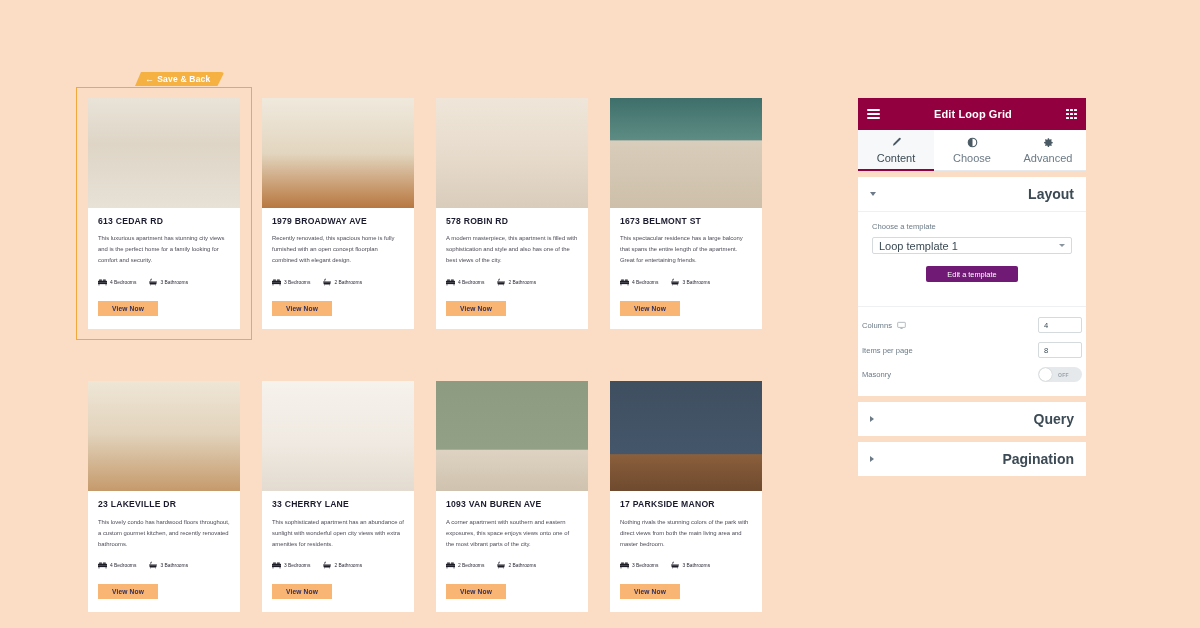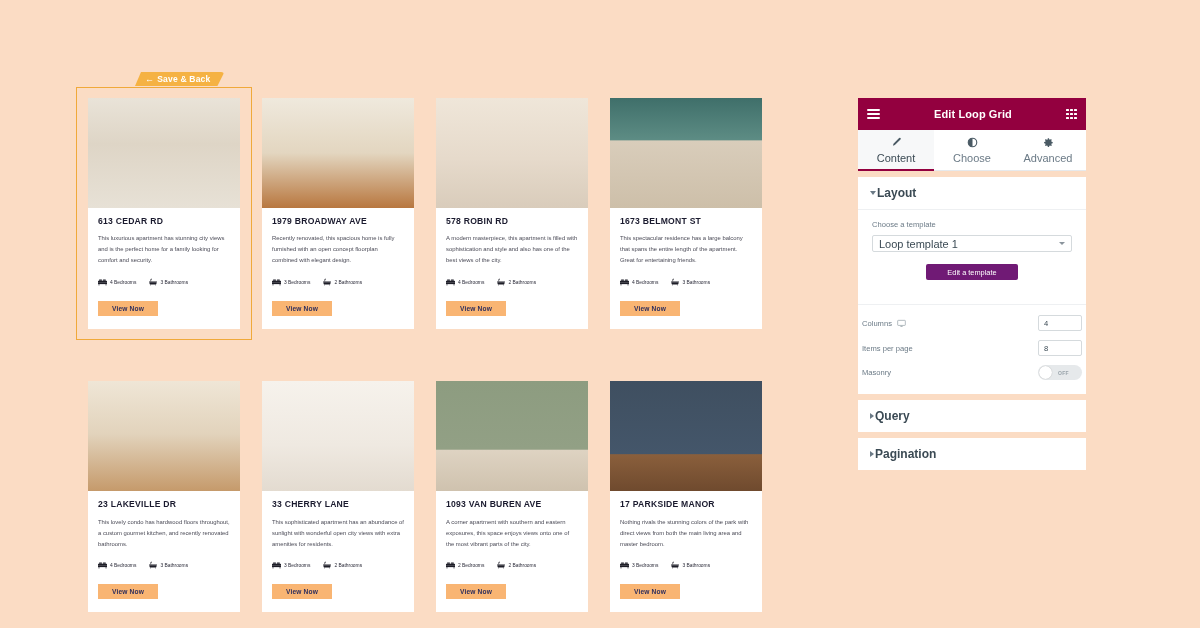--- a/index.html
+++ b/index.html
@@ -80,22 +80,22 @@
     color:#6b7a86;font-size:11px;position:relative;background:#fff;
   }
   .tab.active{background:#F7F8F9;color:#3b4a54;}
   .tab.active::after{
     content:"";position:absolute;left:0;right:0;bottom:-1px;height:2px;background:#93003F;
   }
   .tab svg{display:block;margin:0 auto 4px;}
 
   .sec{background:#fff;margin-top:6px;}
   .sec-head{
-    display:flex;align-items:center;gap:1px;
-    padding:9px 12px;font-size:12px;font-weight:700;color:#3b4a54;cursor:pointer;
+    display:flex;align-items:center;gap:14px;
+    padding:9px 12px;font-size:14px;font-weight:700;color:#3b4a54;cursor:pointer;justify-content:space-between;
   }
   .caret{width:0;height:0;}
   .caret.down{border-left:3.2px solid transparent;border-right:3.2px solid transparent;border-top:4px solid #6b7a86;}
   .caret.right{border-top:3.2px solid transparent;border-bottom:3.2px solid transparent;border-left:4px solid #6b7a86;}
 
   .sec-body{padding:10px 14px 12px;border-top:1px solid #eef0f2;}
   .field-label{font-size:7.6px;color:#6b7a86;margin-bottom:6px;}
   .select{
     width:100%;height:17px;border:1px solid #d5dadd;background:#fff;border-radius:2px;
     display:flex;align-items:center;justify-content:space-between;

